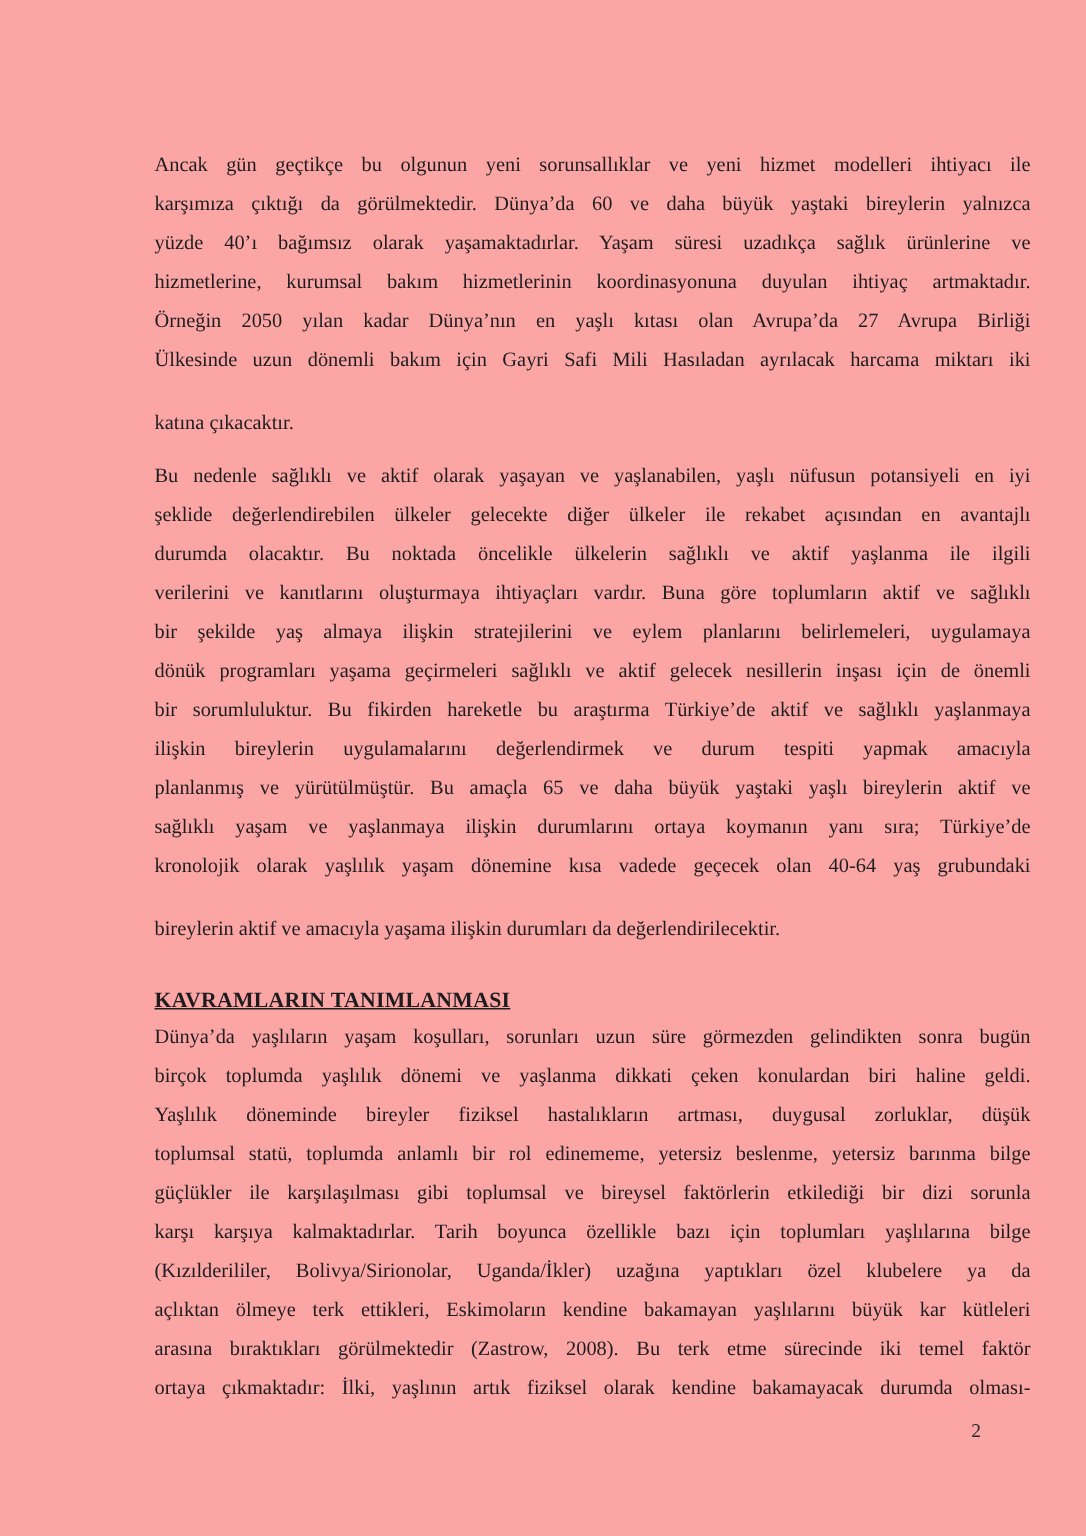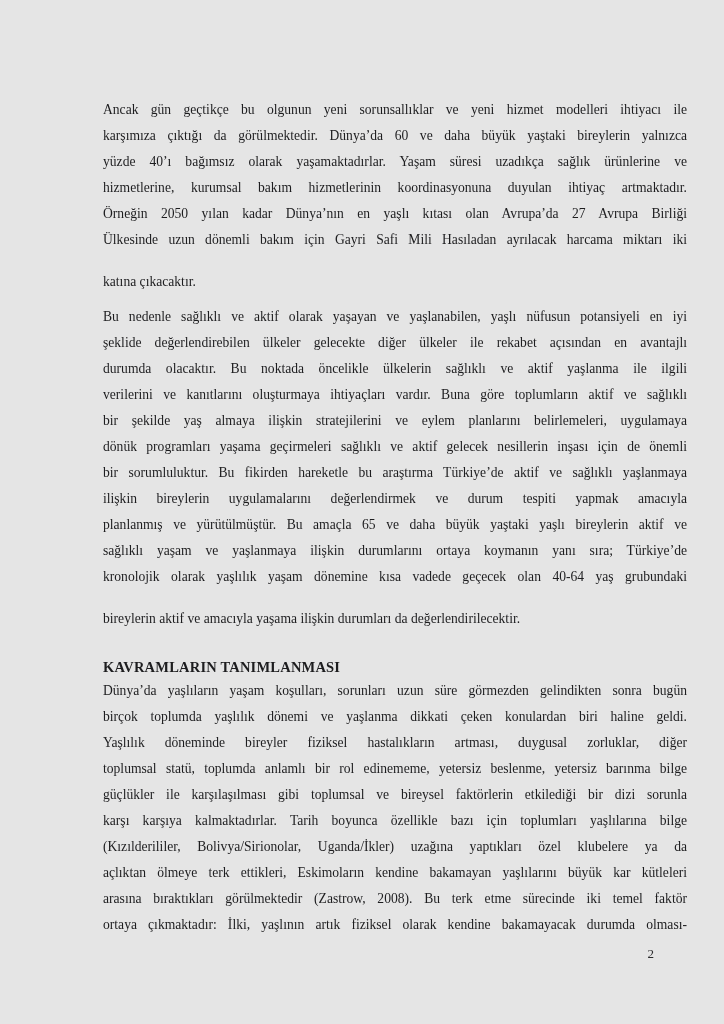--- a/index.html
+++ b/index.html
@@ -5,21 +5,21 @@
 <style>
   html, body {
     margin: 0;
     padding: 0;
     background: #ffffff;
   }
   .page {
     position: relative;
     width: 724px;
     height: 1024px;
-    background: #e5e5e5;
+    background: #fca5a5;
     font-family: "Liberation Serif", serif;
     color: #1d1d1f;
     overflow: hidden;
   }
   .text-block {
     position: absolute;
     left: 103px;
     top: 97px;
     width: 584px;
   }
@@ -38,20 +38,21 @@
   .last-left .line:last-child {
     text-align-last: left;
     margin-top: 16px;
   }
   .heading {
     margin: 24px 0 0 0;
     font-size: 14.5px;
     font-weight: bold;
     line-height: 22px;
     letter-spacing: 0.2px;
+    text-decoration: underline;
   }
   .page-number {
     position: absolute;
     top: 946px;
     right: 70px;
     font-size: 13px;
     line-height: 16px;
     color: #2a2a2c;
   }
 </style>
@@ -80,21 +81,21 @@
         <div class="line">ilişkin bireylerin uygulamalarını değerlendirmek ve durum tespiti yapmak amacıyla</div>
         <div class="line">planlanmış ve yürütülmüştür. Bu amaçla 65 ve daha büyük yaştaki yaşlı bireylerin aktif ve</div>
         <div class="line">sağlıklı yaşam ve yaşlanmaya ilişkin durumlarını ortaya koymanın yanı sıra; Türkiye’de</div>
         <div class="line">kronolojik olarak yaşlılık yaşam dönemine kısa vadede geçecek olan 40-64 yaş grubundaki</div>
         <div class="line">bireylerin aktif ve amacıyla yaşama ilişkin durumları da değerlendirilecektir.</div>
       </div>
     <div class="heading">KAVRAMLARIN TANIMLANMASI</div>
     <div class="para">
         <div class="line">Dünya’da yaşlıların yaşam koşulları, sorunları uzun süre görmezden gelindikten sonra bugün</div>
         <div class="line">birçok toplumda yaşlılık dönemi ve yaşlanma dikkati çeken konulardan biri haline geldi.</div>
-        <div class="line">Yaşlılık döneminde bireyler fiziksel hastalıkların artması, duygusal zorluklar, diğer</div>
+        <div class="line">Yaşlılık döneminde bireyler fiziksel hastalıkların artması, duygusal zorluklar, düşük</div>
         <div class="line">toplumsal statü, toplumda anlamlı bir rol edinememe, yetersiz beslenme, yetersiz barınma bilge</div>
         <div class="line">güçlükler ile karşılaşılması gibi toplumsal ve bireysel faktörlerin etkilediği bir dizi sorunla</div>
         <div class="line">karşı karşıya kalmaktadırlar. Tarih boyunca özellikle bazı için toplumları yaşlılarına bilge</div>
         <div class="line">(Kızılderililer, Bolivya/Sirionolar, Uganda/İkler) uzağına yaptıkları özel klubelere ya da</div>
         <div class="line">açlıktan ölmeye terk ettikleri, Eskimoların kendine bakamayan yaşlılarını büyük kar kütleleri</div>
         <div class="line">arasına bıraktıkları görülmektedir (Zastrow, 2008). Bu terk etme sürecinde iki temel faktör</div>
         <div class="line">ortaya çıkmaktadır: İlki, yaşlının artık fiziksel olarak kendine bakamayacak durumda olması-</div>
       </div>
   </div>
   <div class="page-number">2</div>

